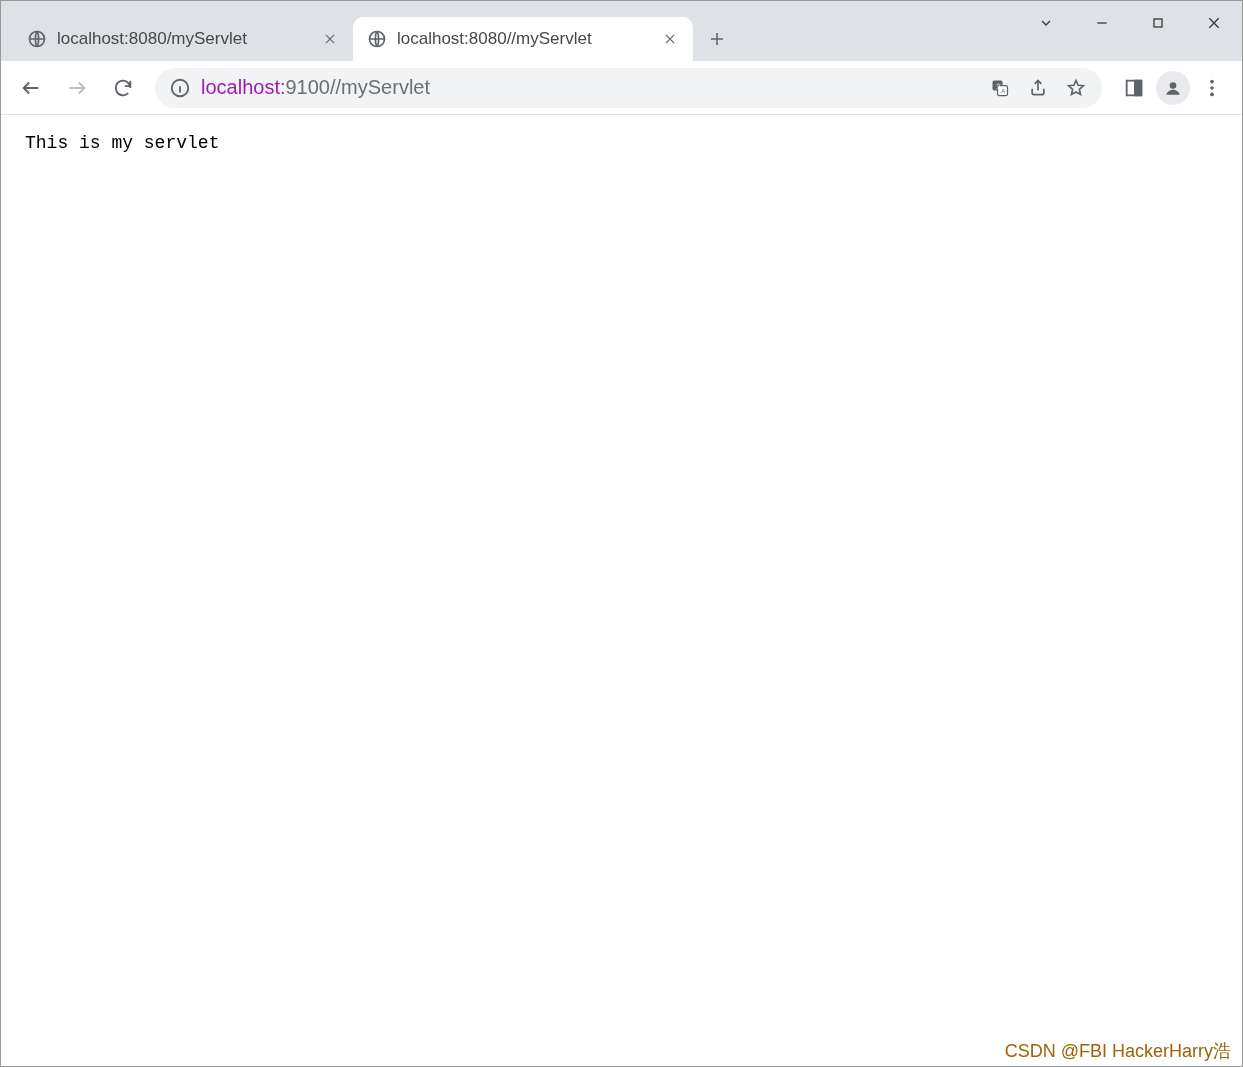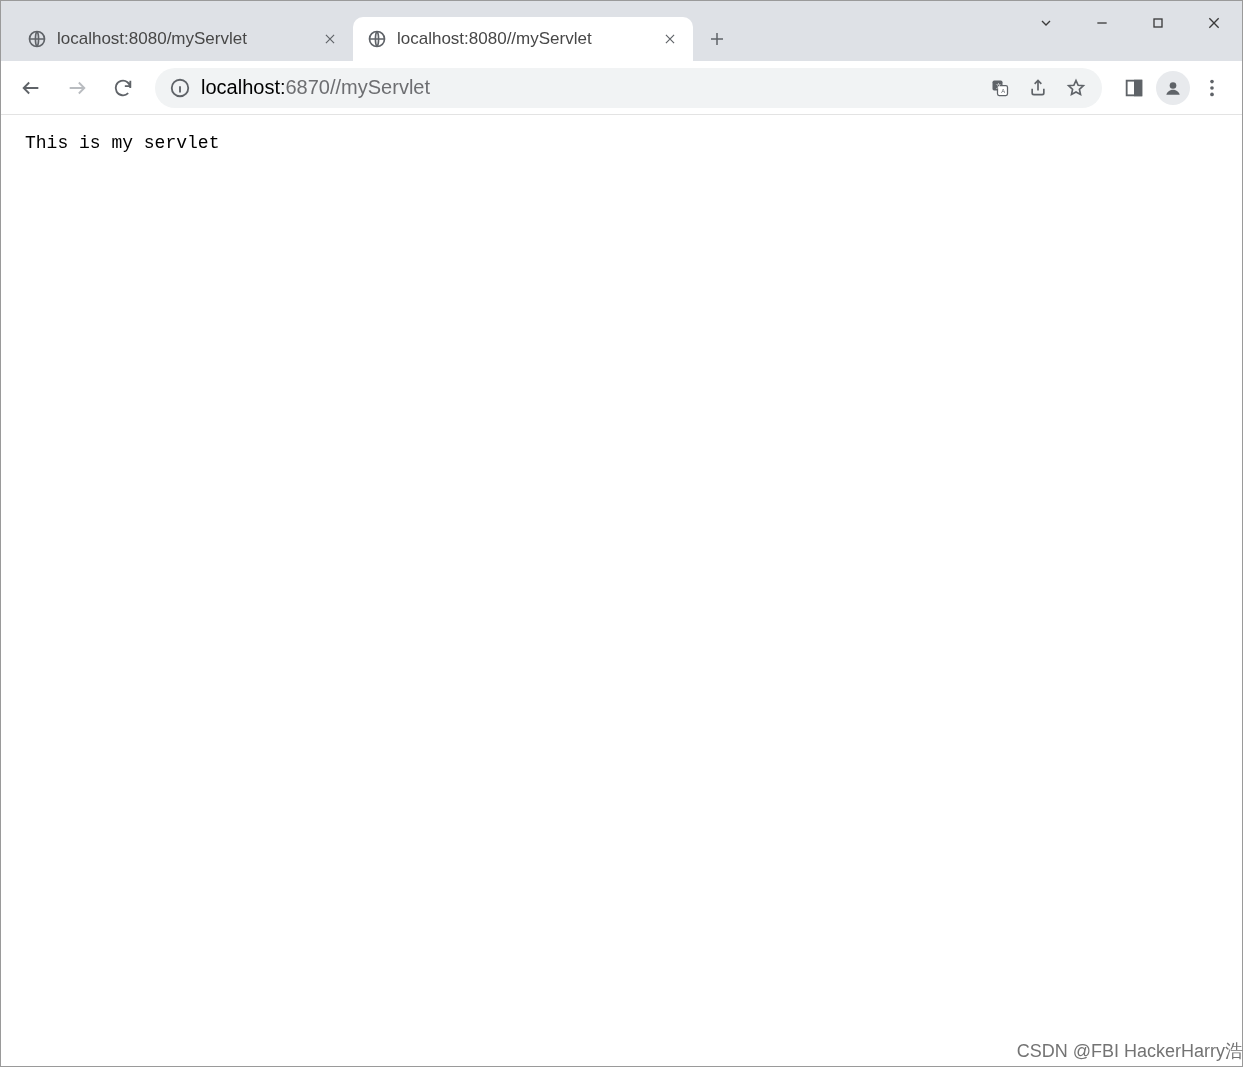--- a/index.html
+++ b/index.html
@@ -93,21 +93,21 @@
     margin: 0 6px;
   }
   .omnibox .site-info {
     width: 22px; height: 22px; color: #5f6368;
     display:flex;align-items:center;justify-content:center;
   }
   .omnibox .url {
     flex: 1; font-size: 20px; color: #202124;
     white-space: nowrap; overflow: hidden;
   }
-  .omnibox .url .host { color: #000000; }
+  .omnibox .url .host { color: #a21caf; }
   .omnibox .url .rest { color: #6d6e71; }
   .omnibox-actions { display:flex; align-items:center; gap:2px; }
   .omnibox-actions .ob-btn {
     width: 36px; height: 36px; display:flex; align-items:center; justify-content:center;
     color:#5f6368; border-radius:50%;
   }
   .omnibox-actions .ob-btn svg { width:20px; height:20px; }
   .right-controls { display:flex; align-items:center; gap:2px; }
   .avatar {
     width: 34px; height: 34px; border-radius: 50%;
@@ -115,22 +115,22 @@
     color:#5f6368;
   }
   .avatar svg { width:20px; height:20px; }
   
   .content {
     flex:1; background:#fff; padding: 18px 24px;
     font-family: "Courier New", monospace;
     font-size: 18px; color:#000;
   }
   .watermark {
-    position:absolute; right:0; bottom:4px;
-    font-size:18px; color:#737373;
+    position:absolute; right:12px; bottom:4px;
+    font-size:18px; color:#a16207;
     font-family: Arial, sans-serif;
     pointer-events:none;
   }
 </style>
 </head>
 <body>
 
 <div class="tabstrip">
   <div class="tab inactive">
     <span class="favicon">
@@ -208,21 +208,21 @@
   </div>
 
   <div class="omnibox">
     <span class="site-info">
       <svg viewBox="0 0 24 24" fill="none" stroke="currentColor" stroke-width="2">
           <circle cx="12" cy="12" r="9"></circle>
           <path d="M12 8h.01M11 11h1v5h1"></path>
         </svg>
     </span>
     <span class="url">
-      <span class="host">localhost:</span><span class="rest">6870//myServlet</span>
+      <span class="host">localhost:</span><span class="rest">9100//myServlet</span>
     </span>
     <div class="omnibox-actions">
       <div class="ob-btn">
         <svg viewBox="0 0 24 24" fill="currentColor">
             <rect x="3" y="3" width="12" height="12" rx="2" fill="#5f6368"></rect>
             <rect x="9" y="9" width="12" height="12" rx="2" fill="#fff" stroke="#5f6368" stroke-width="1.5"></rect>
             <text x="7" y="12" font-size="7" fill="#fff" font-family="Arial">文</text>
             <text x="13.5" y="18" font-size="7" fill="#5f6368" font-family="Arial">A</text>
           </svg>
       </div>

